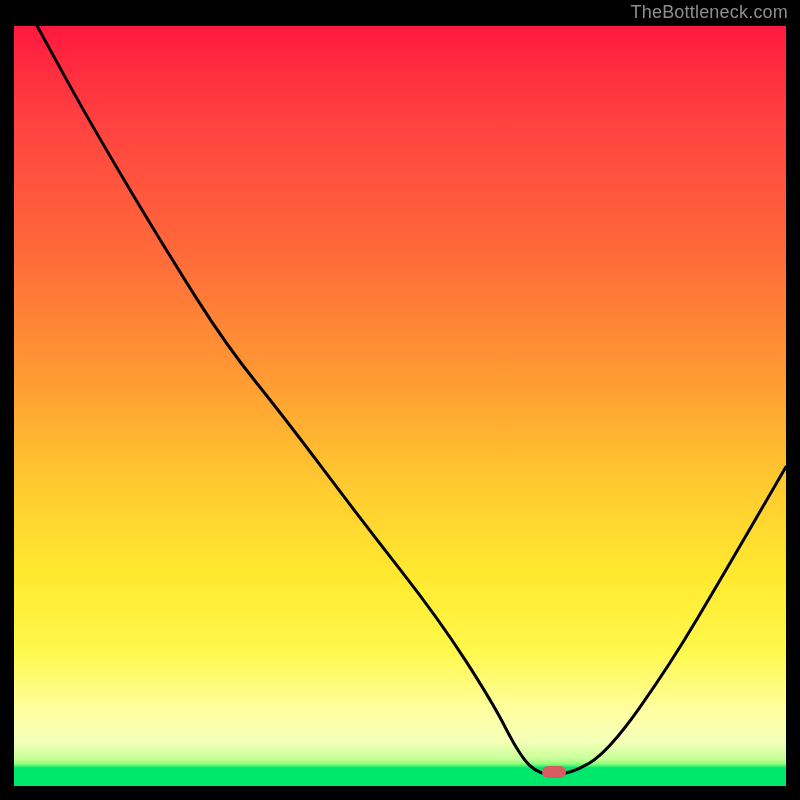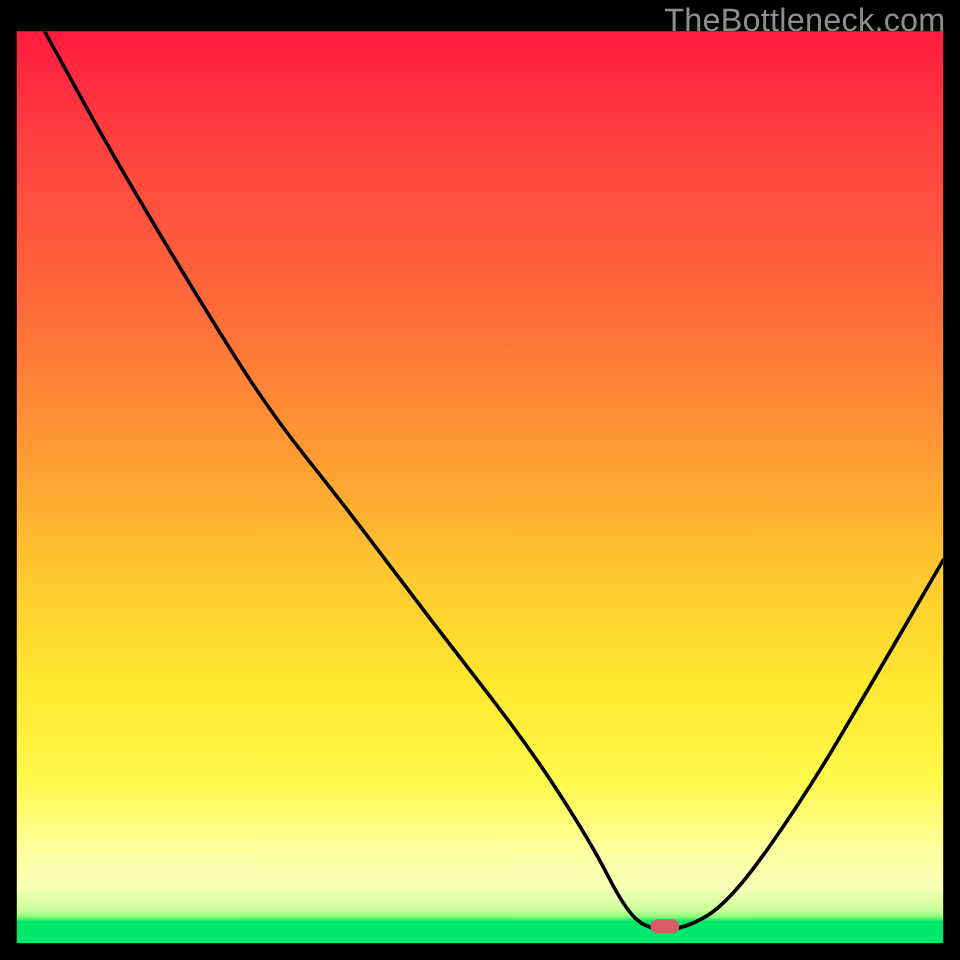--- a/index.html
+++ b/index.html
@@ -56,21 +56,21 @@
     height: 12px;
     border-radius: 6px;
     background: #d95b62;
     transform: translate(-50%, -50%);
   }
   .watermark {
     position: absolute;
     top: 2px;
     right: 12px;
     color: #8e8e8e;
-    font-size: 27px;
+    font-size: 18px;
     letter-spacing: 0.2px;
   }
 </style>
 </head>
 <body>
 
 <div class="watermark">TheBottleneck.com</div>
 
 <div class="frame">
 

